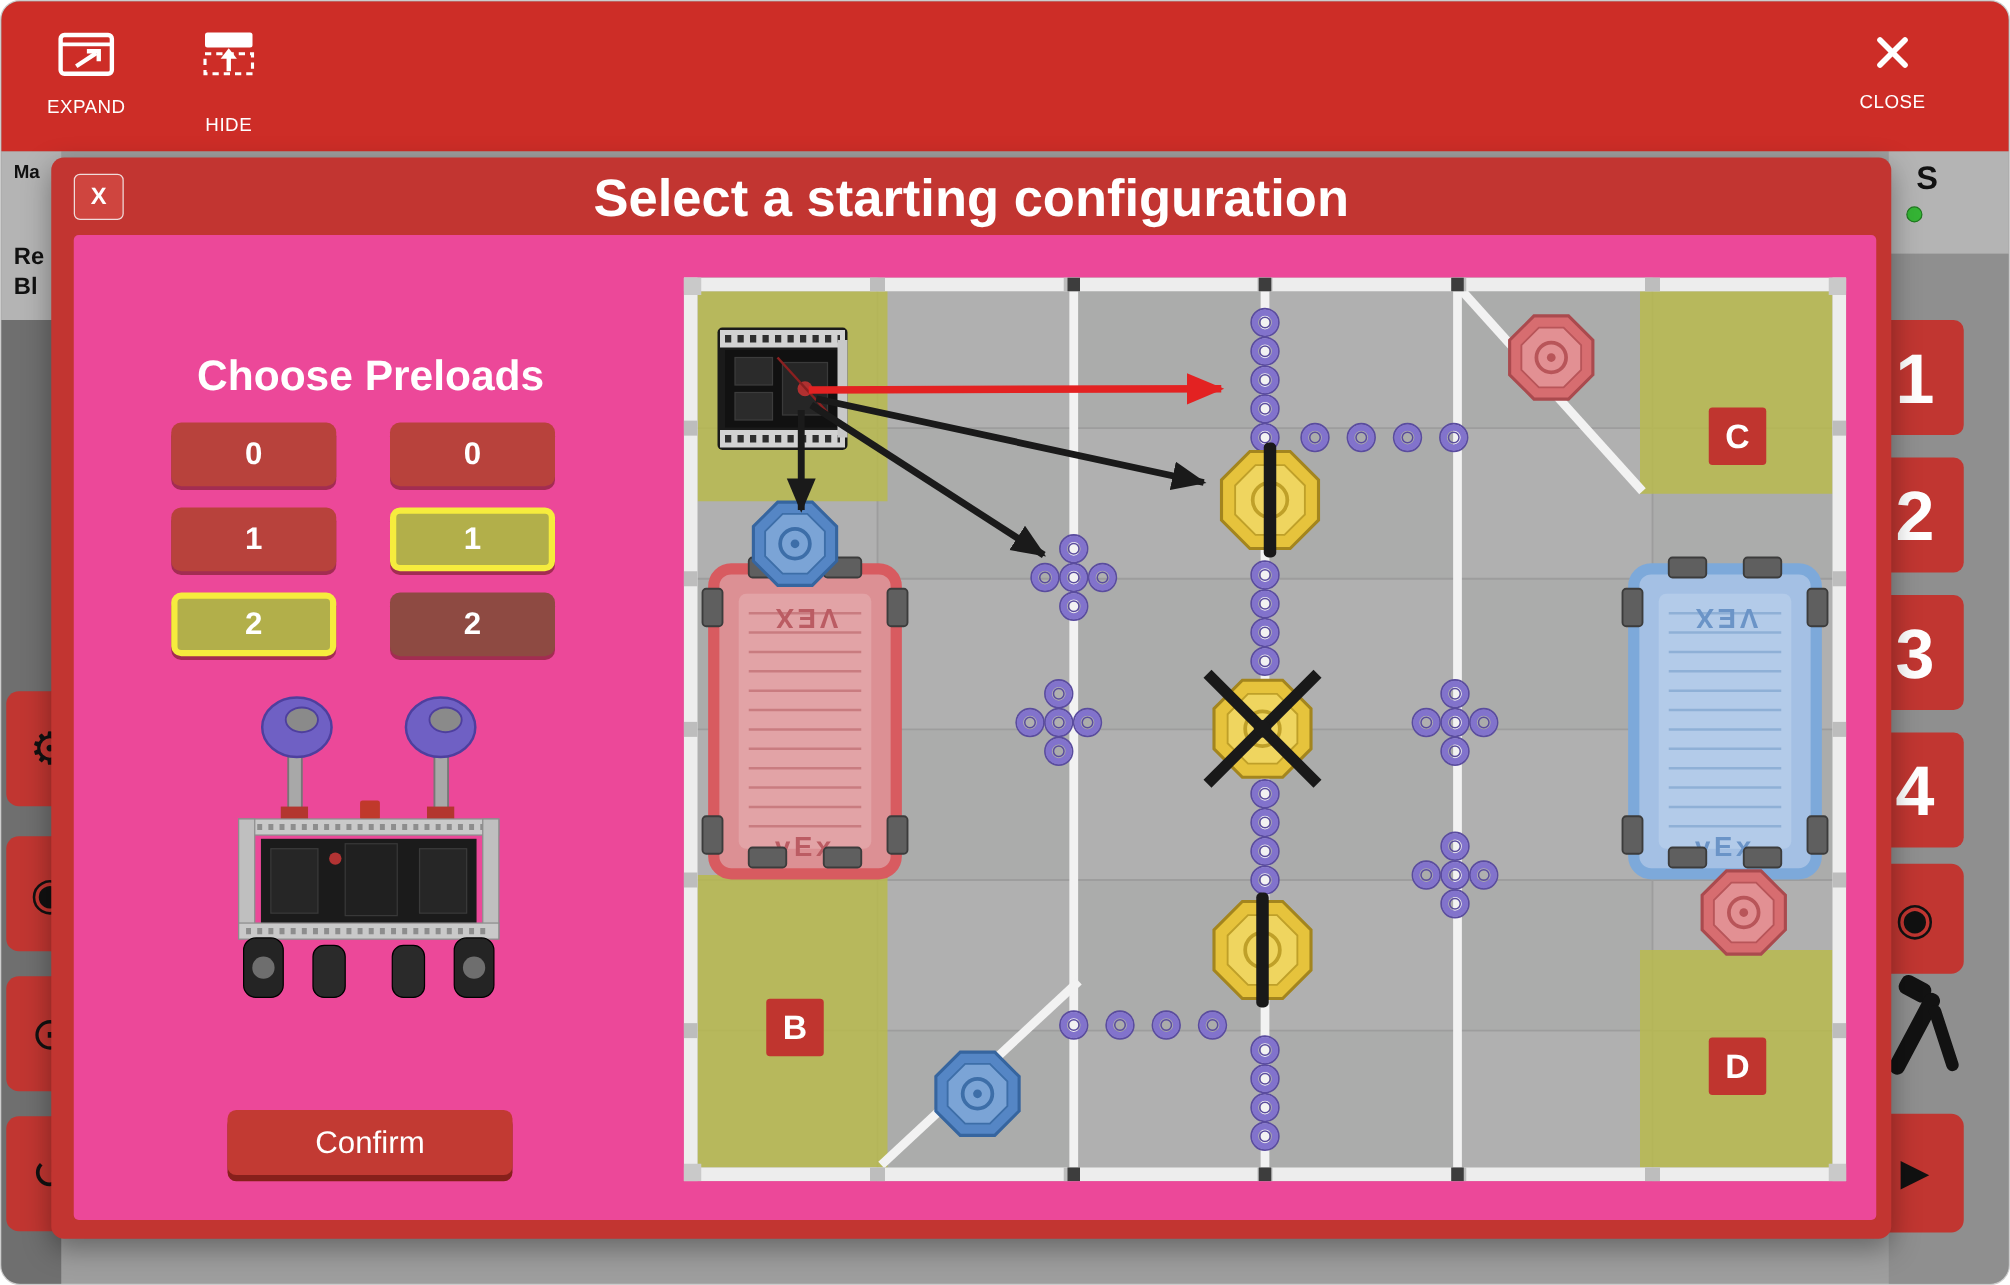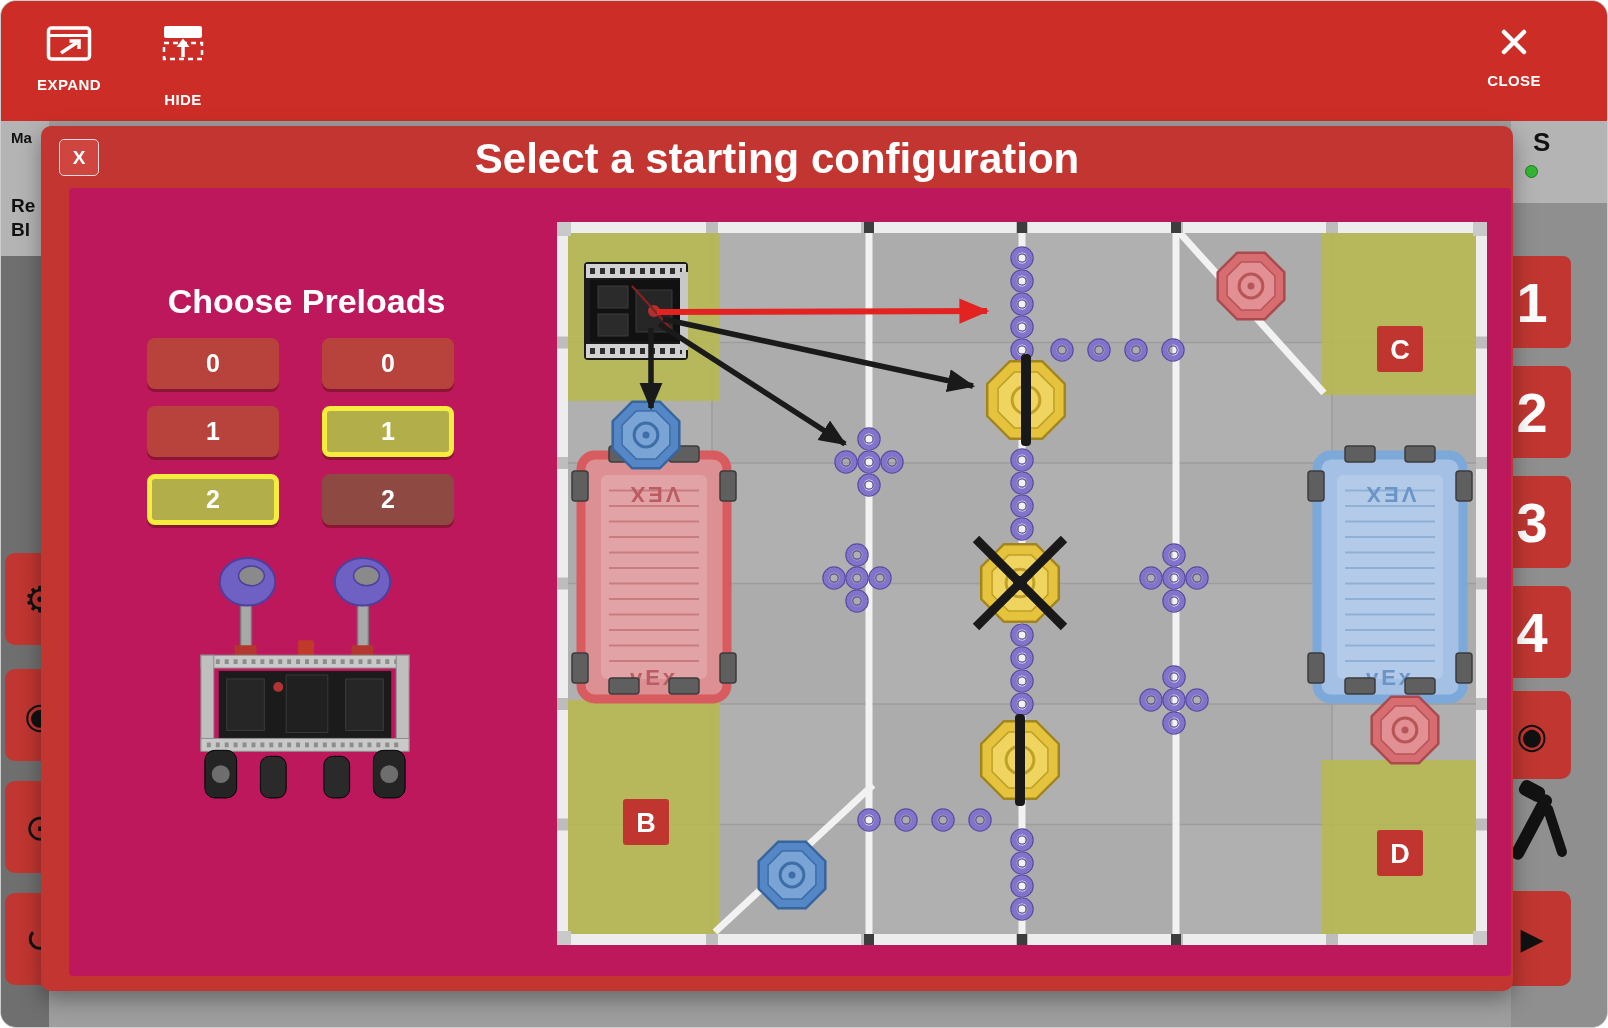--- a/index.html
+++ b/index.html
@@ -18,28 +18,28 @@
   .side-btn{position:absolute;width:70px;height:92px;background:#c13631;border-radius:10px;z-index:2;display:flex;align-items:center;justify-content:center;color:#111;font-size:36px;cursor:pointer;font-family:"DejaVu Sans",sans-serif;}
   .num-block{position:absolute;left:1492px;width:78px;height:92px;background:#c13631;border-radius:8px;z-index:2;display:flex;align-items:center;justify-content:center;color:#fff;font-size:56px;font-weight:bold;cursor:pointer;}
   .tool-shape{position:absolute;background:#121212;z-index:2;border-radius:6px;}
 
   
   .topbar{position:absolute;top:0;left:0;width:100%;height:120px;background:#cd2d27;z-index:30;}
   .tb-btn{position:absolute;display:flex;flex-direction:column;align-items:center;gap:9px;color:#fff;cursor:pointer;}
   .tb-btn.expand{left:28px;top:22px;width:80px;}
   .tb-btn.hide{left:150px;top:22px;width:64px;gap:24px;}
   .tb-btn.close{right:58px;top:24px;width:70px;}
-  .tb-label{font-size:15px;font-weight:bold;letter-spacing:.4px;}
+  .tb-label{font-size:15px;font-weight:normal;letter-spacing:.4px;}
 
   
   .modal{position:absolute;left:40px;top:125px;width:1472px;height:865px;background:#c23531;border-radius:10px;z-index:40;box-shadow:0 8px 22px rgba(0,0,0,.35);}
   .modal-header{position:relative;width:100%;height:62px;}
   .modal-title{line-height:66px;text-align:center;color:#fff;font-size:42px;font-weight:bold;}
   .modal-x{position:absolute;left:18px;top:13px;width:40px;height:37px;background:#cf453f;border:1.5px solid #f0dbda;border-radius:5px;color:#fff;font-size:19px;font-weight:bold;display:flex;align-items:center;justify-content:center;cursor:pointer;}
-  .modal-body{position:absolute;left:28px;top:62px;width:1442px;height:788px;background:#be185d;border-radius:4px;}
+  .modal-body{position:absolute;left:18px;top:62px;width:1442px;height:788px;background:#ec4899;border-radius:4px;}
 
   
   .preloads-heading{position:absolute;left:0;top:94px;width:475px;text-align:center;color:#fff;font-size:34px;font-weight:600;}
   .preload-grid{position:absolute;left:78px;top:150px;display:grid;grid-template-columns:132px 132px;column-gap:43px;row-gap:17px;}
   .pbtn{height:51px;border-radius:8px;display:flex;align-items:center;justify-content:center;color:#fff;font-size:25px;font-weight:600;background:#b8423c;box-shadow:0 3px 0 rgba(90,15,12,.5);cursor:pointer;}
   .pbtn.selected{background:#b2af4a;border:5px solid #f6ec3d;}
   .pbtn.dark{background:#8e4a42;}
   .robot-preview{position:absolute;left:122px;top:358px;}
   .confirm-btn{position:absolute;left:123px;top:700px;width:228px;height:52px;background:#c23a33;border:none;border-radius:7px;color:#fff;font-size:25px;font-weight:500;display:flex;align-items:center;justify-content:center;box-shadow:0 5px 0 #87201b;cursor:pointer;}
 
@@ -150,20 +150,21 @@
         <rect x="10" y="194" width="210" height="13" fill="#c9c9c9" stroke="#8d8d8d" stroke-width="1"></rect>
         <line x1="16" y1="200.5" x2="214" y2="200.5" stroke="#8d8d8d" stroke-width="5" stroke-dasharray="4 5"></line>
         <rect x="14" y="206" width="32" height="48" rx="10" fill="#242424" stroke="#000"></rect>
         <circle cx="30" cy="230" r="9" fill="#6e6e6e"></circle>
         <rect x="70" y="212" width="26" height="42" rx="9" fill="#2a2a2a" stroke="#000"></rect>
         <rect x="134" y="212" width="26" height="42" rx="9" fill="#2a2a2a" stroke="#000"></rect>
         <rect x="184" y="206" width="32" height="48" rx="10" fill="#242424" stroke="#000"></rect>
         <circle cx="200" cy="230" r="9" fill="#6e6e6e"></circle>
       </svg>
 
+      <div class="confirm-btn">Confirm</div>
 
       <div class="field-wrap">
         <svg id="field-svg" viewBox="0 0 930 723" width="930" height="723">
             <defs>
               <marker id="ah-red" markerWidth="5.5" markerHeight="4.4" refX="4.6" refY="2.1" orient="auto" markerUnits="strokeWidth">
                 <path d="M0,0 L5,2.1 L0,4.2 Z" fill="#e32222"></path>
               </marker>
               <marker id="ah-black" markerWidth="5.5" markerHeight="4.4" refX="4.6" refY="2.1" orient="auto" markerUnits="strokeWidth">
                 <path d="M0,0 L5,2.1 L0,4.2 Z" fill="#1a1a1a"></path>
               </marker>

